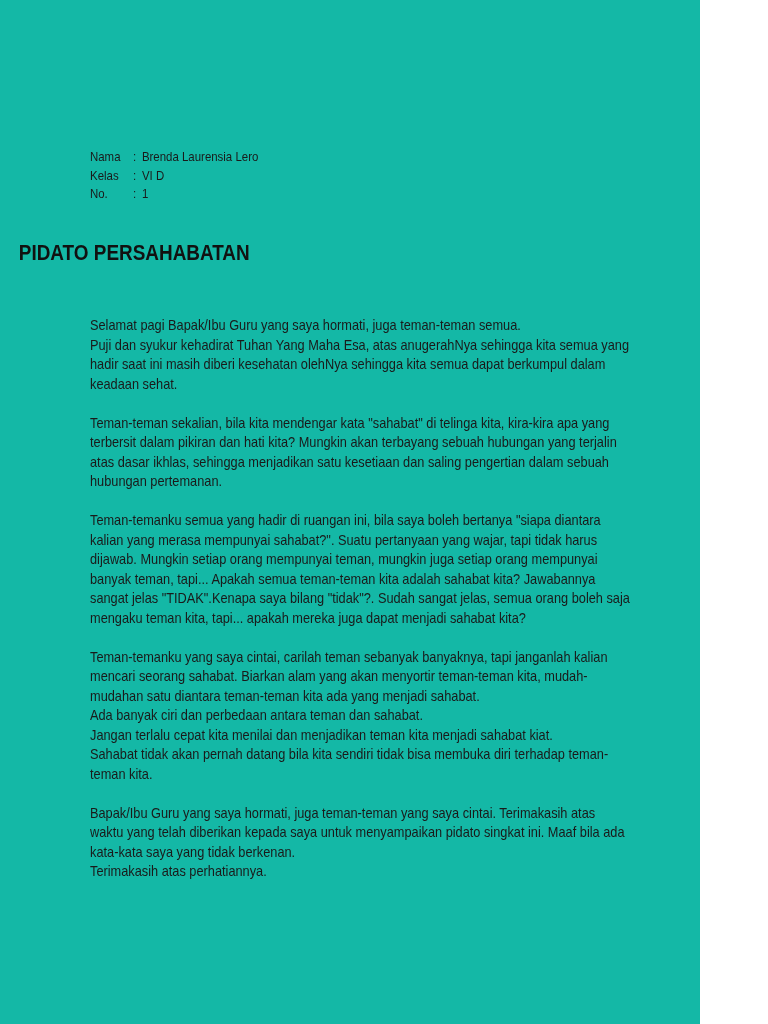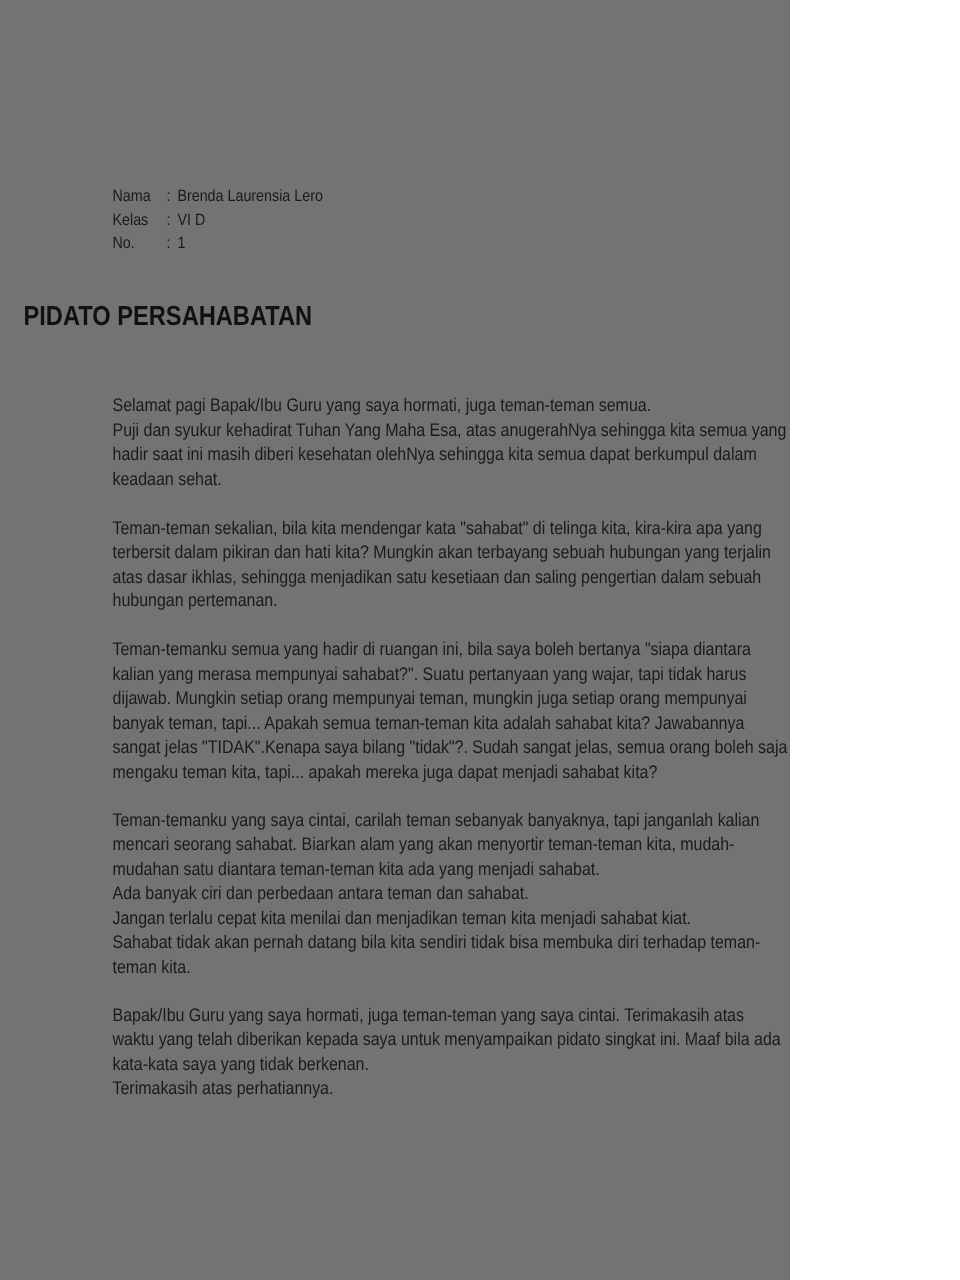--- a/index.html
+++ b/index.html
@@ -11,22 +11,22 @@
       width: 768px;
       height: 1024px;
       position: relative;
       overflow: hidden;
       color: #1a1a1a;
       font-family: "Liberation Sans", sans-serif;
     }
     .page {
       position: absolute;
       left: 0; top: 0;
-      width: 632px; height: 1024px;
-      background: #737373;
+      width: 700px; height: 1024px;
+      background: #14b8a6;
     }
     .info {
       position: absolute;
       left: 90px;
       top: 148px;
       font-size: 13px;
       line-height: 18.5px;
       transform: scaleX(0.88);
       transform-origin: left top;
     }

